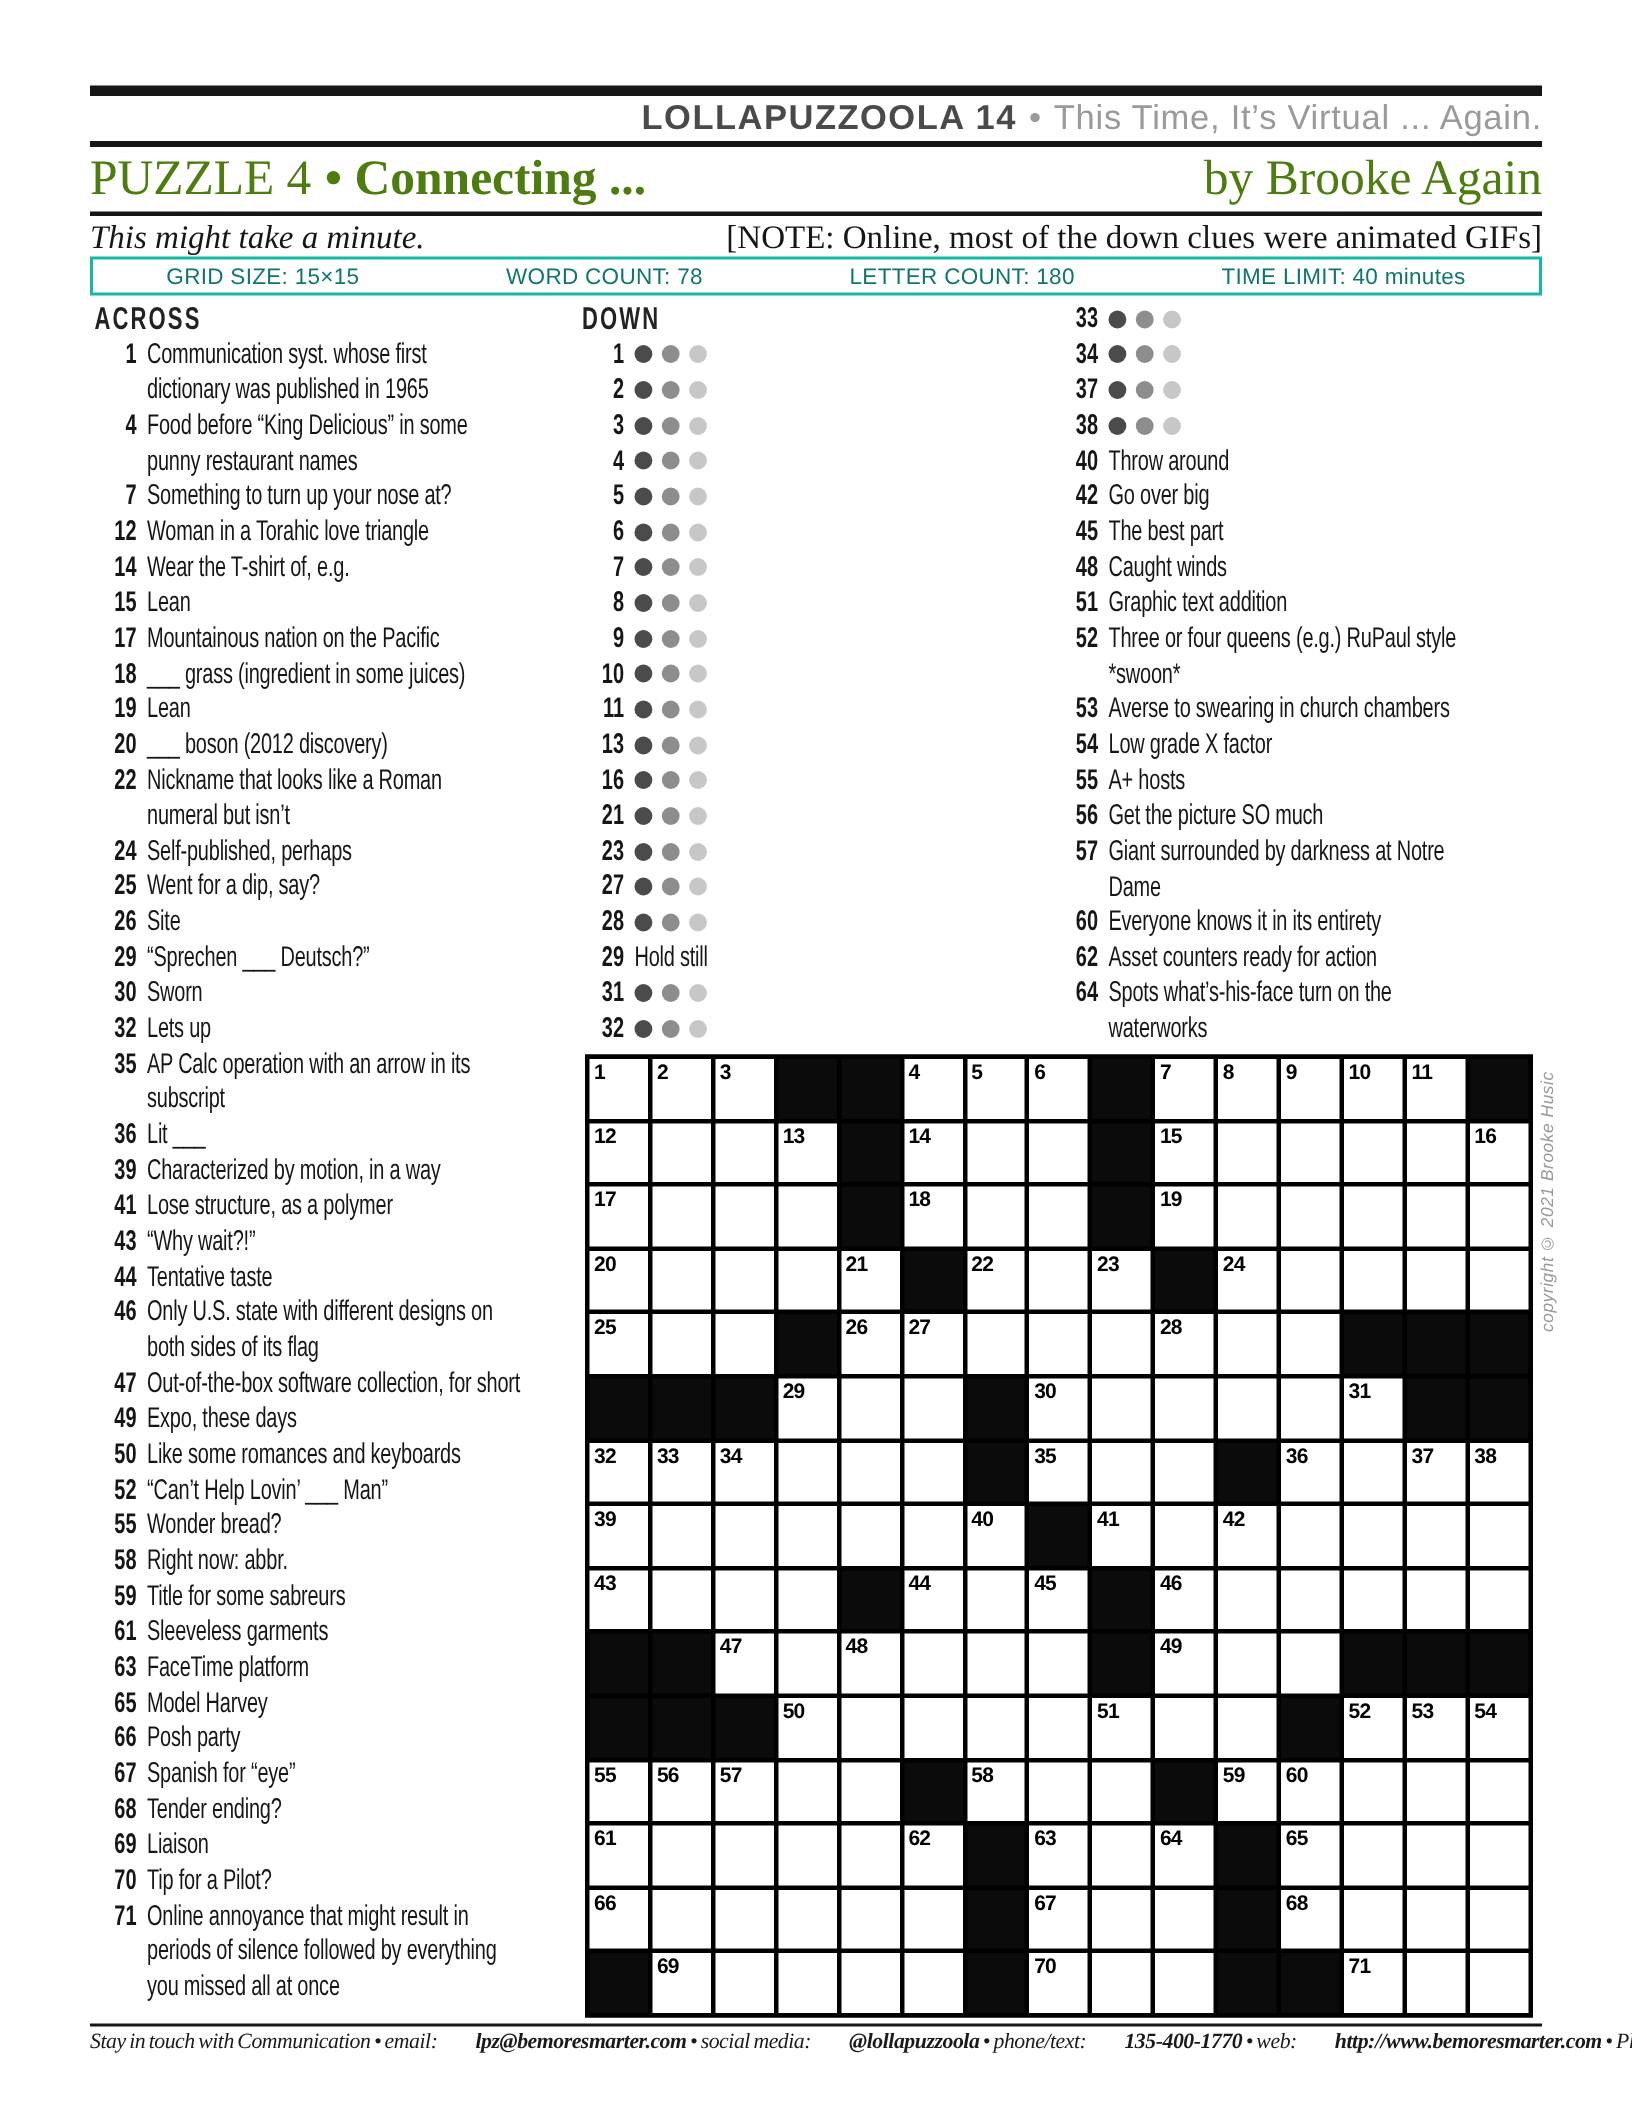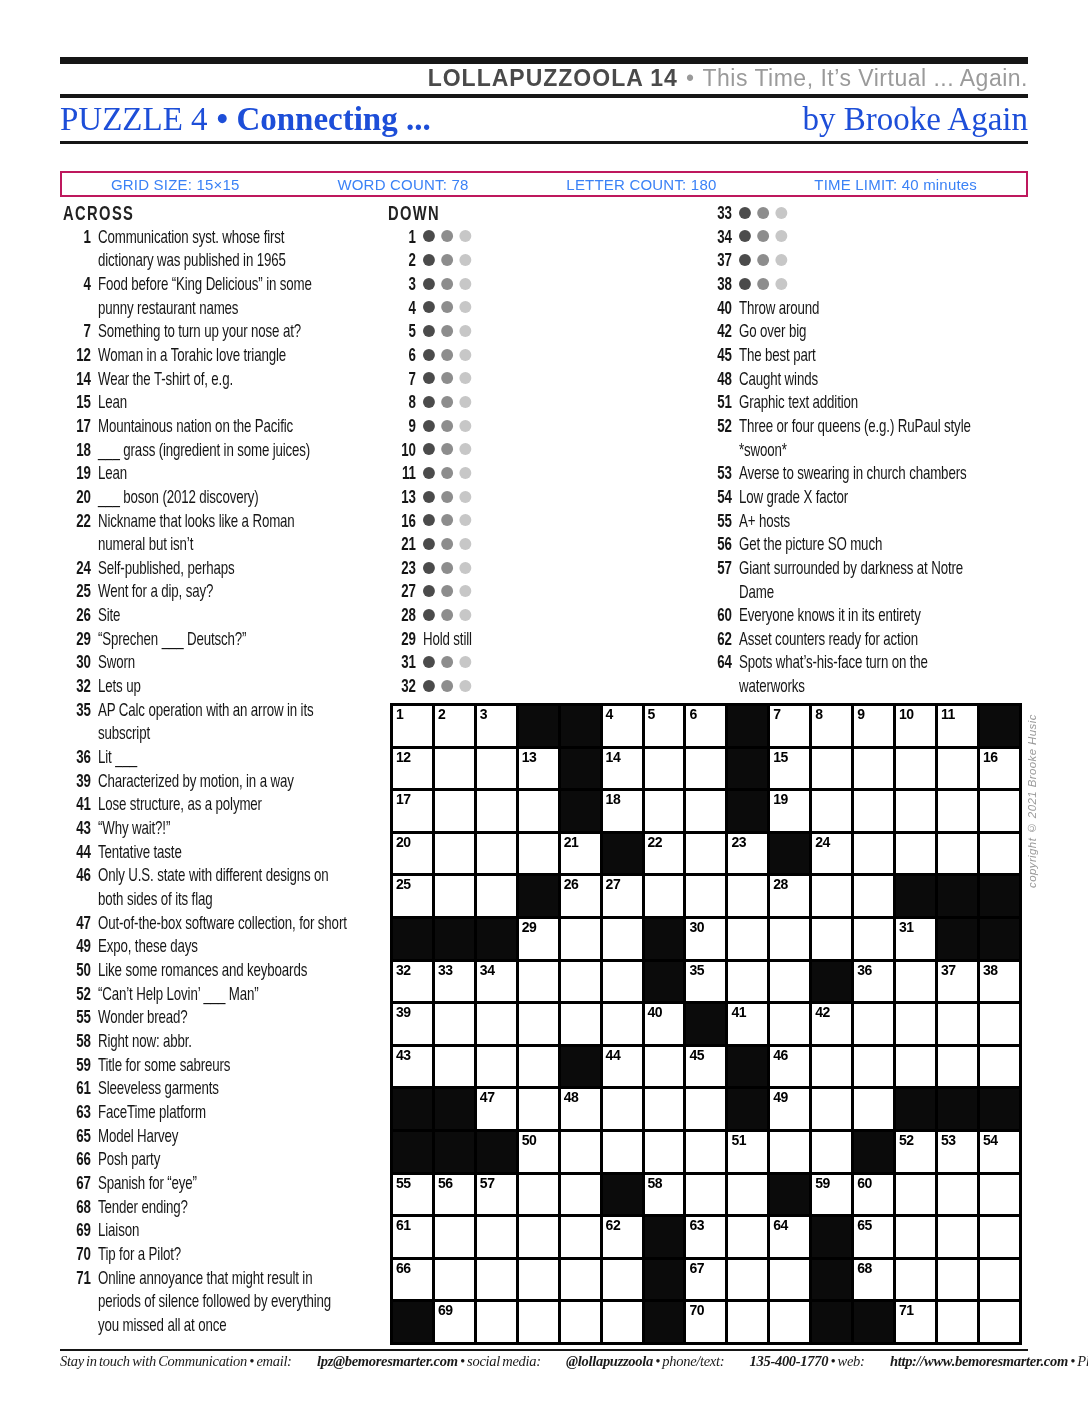--- a/index.html
+++ b/index.html
@@ -18,36 +18,36 @@
     position:absolute; left:60px; top:64px; width:968px; height:28px;
     line-height:28px; text-align:right; font-size:23px; white-space:nowrap;
   }
   .mh-title { font-weight:700; color:#4a4a4a; letter-spacing:1px; }
   .mh-sep, .mh-tag { color:#9a9a9a; font-weight:400; letter-spacing:0.5px; }
   .mh-sep { margin:0 8px; }
 
   .title-row {
     position:absolute; left:60px; top:99px; width:968px; height:40px;
     display:flex; justify-content:space-between; align-items:center;
-    font-family:"Liberation Serif", serif; font-size:33px; color:#1d4ed8; line-height:40px;
+    font-family:"Liberation Serif", serif; font-size:33px; color:#4d7c0f; line-height:40px;
   }
   .t-name { font-weight:700; margin-left:9px; }
   .byline { font-weight:400; }
 
   .note-row {
     position:absolute; left:60px; top:144px; width:968px; height:27px;
     display:flex; justify-content:space-between; align-items:center;
     font-family:"Liberation Serif", serif; font-size:22px; color:#161616; line-height:27px;
   }
   .note-left { font-style:italic; }
 
   .info-bar {
     position:absolute; left:60px; top:171px; width:964px; height:22px;
-    border:2px solid #be185d; display:flex; justify-content:space-around; align-items:center;
-    font-size:15px; color:#3b82f6; letter-spacing:0.2px; white-space:nowrap;
+    border:2px solid #14b8a6; display:flex; justify-content:space-around; align-items:center;
+    font-size:15px; color:#0f766e; letter-spacing:0.2px; white-space:nowrap;
   }
 
   .clue-col { position:absolute; transform-origin:0 0; transform:scaleX(0.70); }
   .across-col { left:63px;  top:201px; width:464px; }
   .down-col   { left:388px; top:201px; width:430px; }
   .down-col2  { left:704px; top:201px; width:462px; }
 
   .col-header {
     font-size:21px; font-weight:700; letter-spacing:2px; color:#222;
     line-height:23.65px; height:23.65px;
@@ -103,20 +103,24 @@
 
   <div class="title-row">
     <div>
       <span class="t-label">PUZZLE 4</span><span class="t-name">• Connecting ...</span>
     </div>
     <div class="byline">by Brooke Again</div>
   </div>
 
   <div class="rule rule3"></div>
 
+  <div class="note-row">
+    <div class="note-left">This might take a minute.</div>
+    <div class="note-right">[NOTE: Online, most of the down clues were animated GIFs]</div>
+  </div>
 
   <div class="info-bar">
     <span>GRID SIZE: 15×15</span>
     <span>WORD COUNT: 78</span>
     <span>LETTER COUNT: 180</span>
     <span>TIME LIMIT: 40 minutes</span>
   </div>
 
   <div class="clue-col across-col">
     <div class="col-header">ACROSS</div>

